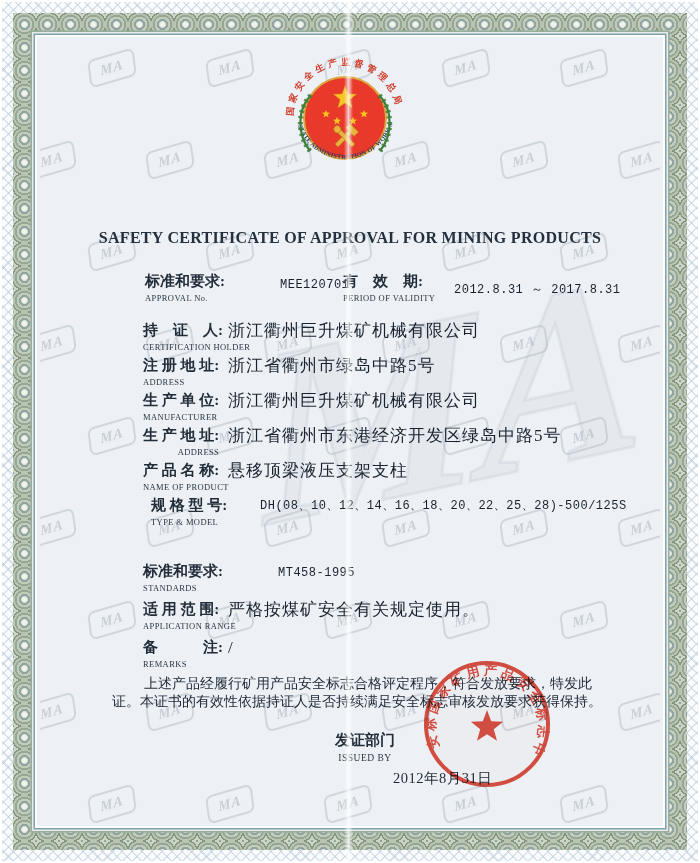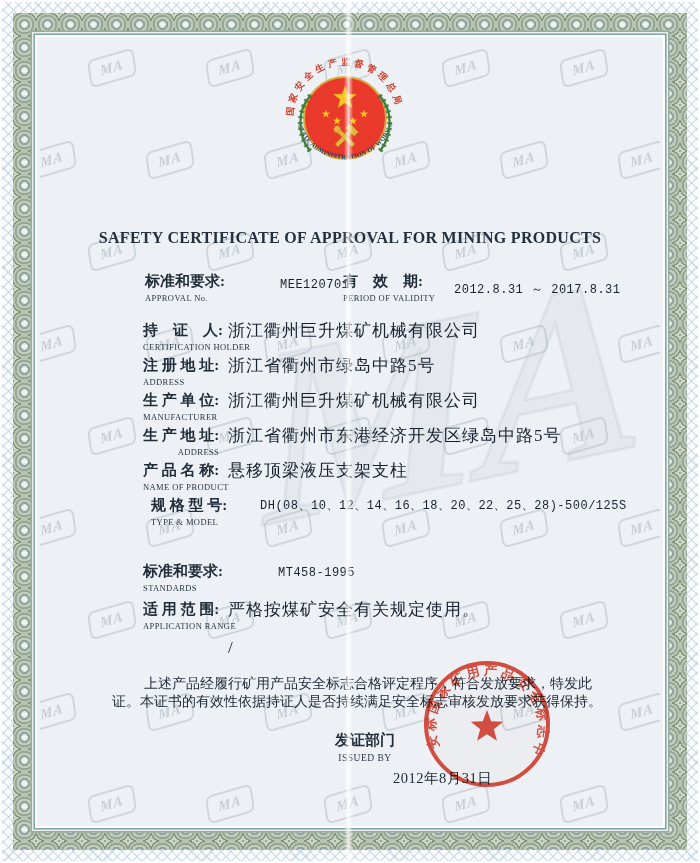--- a/index.html
+++ b/index.html
@@ -209,20 +209,24 @@
       <div class="le">STANDARDS</div>
     </div>
     <div class="abs fv mono" style="left:246px;top:563px;">MT458-1995</div>
 
     <div class="abs" style="left:143px;top:600px;">
       <div class="lc">适 用 范 围:</div>
       <div class="le">APPLICATION RANGE</div>
     </div>
     <div class="abs fv" style="left:228px;top:599px;">严格按煤矿安全有关规定使用。</div>
 
+    <div class="abs" style="left:143px;top:638px;">
+      <div class="lc">备　　　注:</div>
+      <div class="le">REMARKS</div>
+    </div>
     <div class="abs fv" style="left:228px;top:637px;">/</div>
 
     <div class="abs decl" style="left:112px;top:675px;width:490px;">
       <div class="l1">上述产品经履行矿用产品安全标志合格评定程序，符合发放要求，特发此</div>
       <div>证。本证书的有效性依据持证人是否持续满足安全标志审核发放要求获得保持。</div>
     </div>
 
     <div class="abs issued-cn" style="left:300px;top:731px;">发证部门</div>
     <div class="abs issued-en" style="left:300px;top:750px;">ISSUED BY</div>
     <div class="abs date" style="left:393px;top:769px;">2012年8月31日</div>

